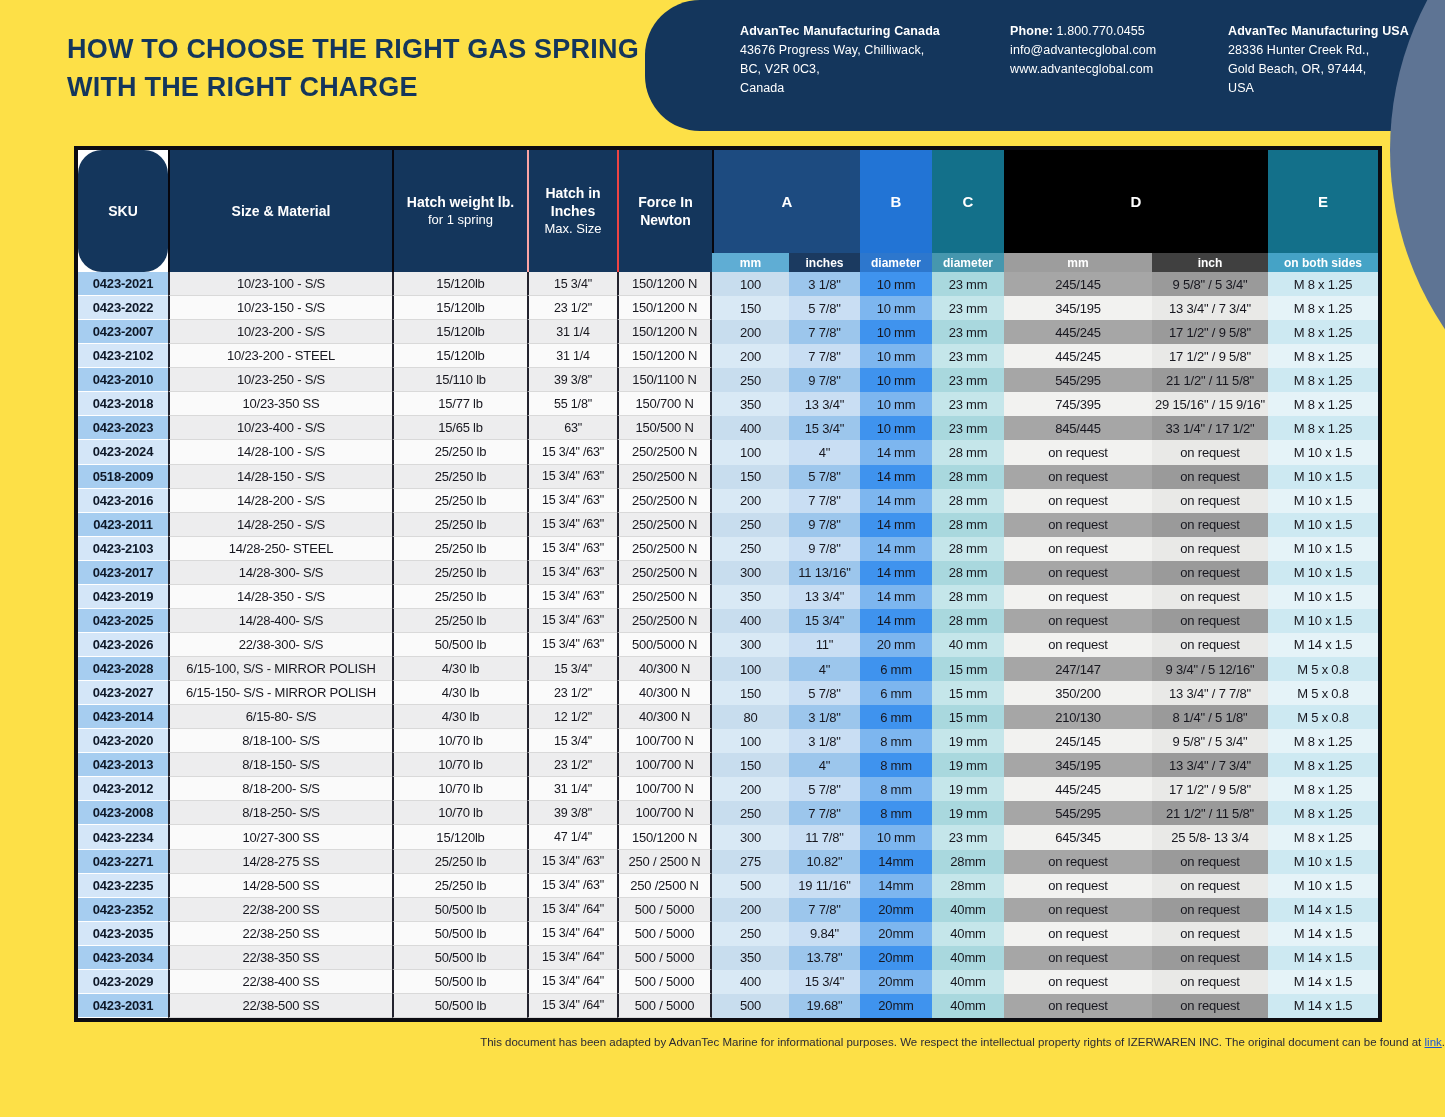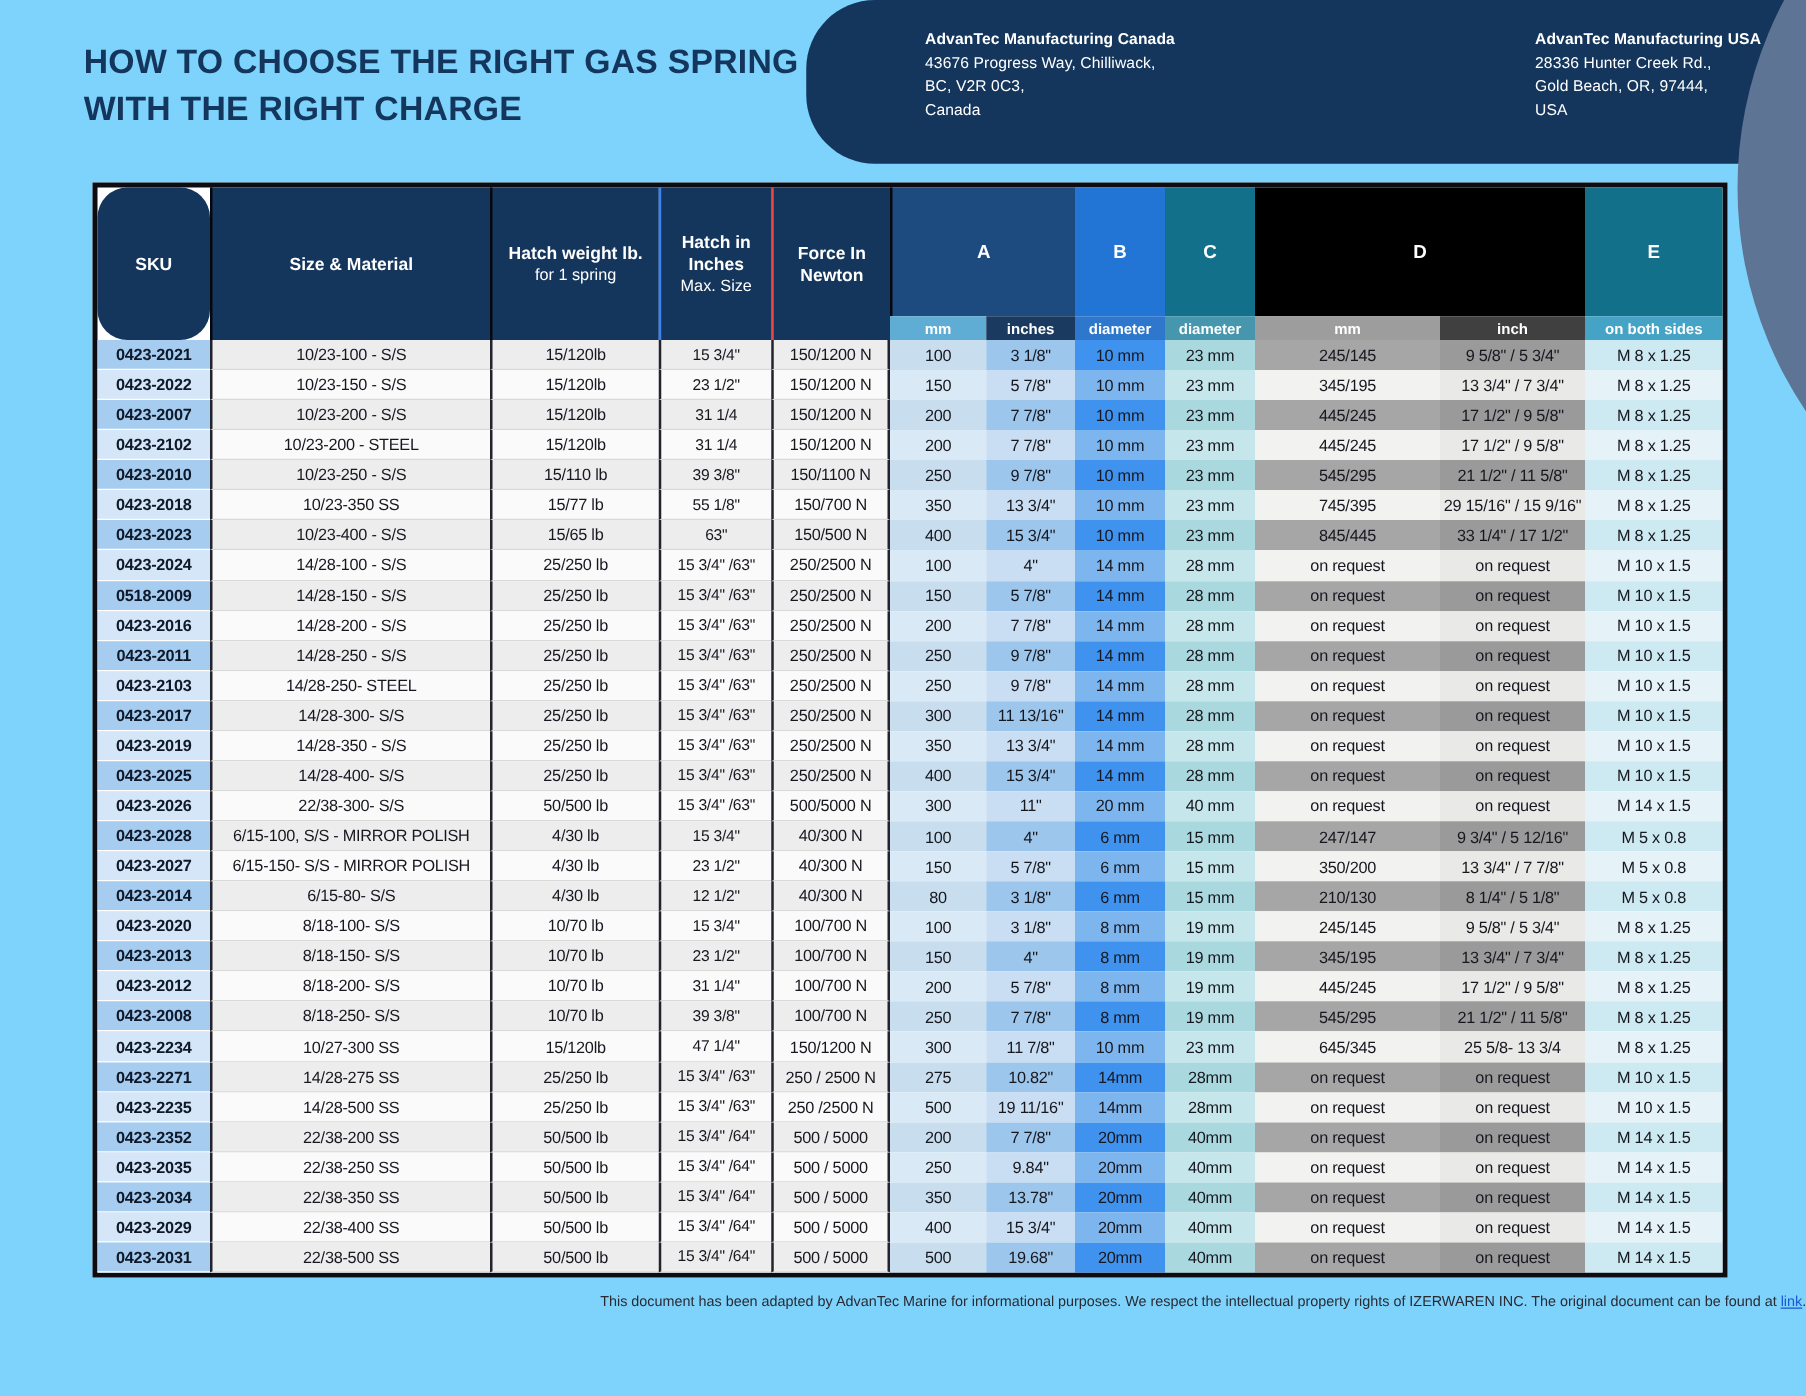--- a/index.html
+++ b/index.html
@@ -1,19 +1,19 @@
 <!DOCTYPE html>
 <html style="--navy: #14365c; --slate: #5e7494; --link: #1a56d6; --aHdr: #1d4b80; --bHdr: #2274d5; --cHdr: #13708a; --dHdr: #000000; --eHdr: #13708a; --subAmm: #5fadd4; --subAin: #1b3a60; --subB: #2d77cd; --subC: #4697ae; --subDmm: #9d9d9d; --subDin: #404040; --subE: #45a3c6; --skuOdd: #a6cdf0; --skuEven: #d4e6f8; --stdOdd: #ededee; --stdEven: #fafafa; --ammOdd: #c8ddee; --ammEven: #d9e9f5; --ainOdd: #9cc6ec; --ainEven: #c9def3; --bOdd: #3f93ee; --bEven: #7db6ef; --cOdd: #a9d8de; --cEven: #c5e6ea; --dmmOdd: #a6a6a6; --dmmEven: #f2f2f0; --dinOdd: #9a9a9a; --dinEven: #e9e9e7; --eOdd: #cde9f2; --eEven: #e5f3f8;"><head>
 <meta charset="utf-8">
 <style>
   :root{
     font-family:"Liberation Sans", sans-serif;
   }
   html,body{margin:0;padding:0;background:#ffffff;}
-  .page{position:relative;width:1445px;height:1117px;background:#7dd3fc;overflow:hidden;}
+  .page{position:relative;width:1445px;height:1117px;background:#fde047;overflow:hidden;}
 
   
   .decor-circle{position:absolute;left:1390px;top:-170px;width:640px;height:640px;border-radius:50%;background:var(--slate);z-index:3;}
 
   
   .banner{position:absolute;left:645px;top:0;width:800px;height:131px;background:var(--navy);border-radius:55px 0 0 55px;z-index:2;}
   .banner .block{position:absolute;top:22px;color:#fff;font-size:12.5px;line-height:19px;letter-spacing:0.1px;}
   .banner .block .b-title{font-weight:bold;}
   .blk-canada{left:95px;width:230px;}
   .blk-phone{left:365px;width:230px;}
@@ -28,21 +28,21 @@
     display:grid;
     grid-template-columns:90px 224px 135px 90px 95px 77px 71px 72px 72px 148px 116px 110px;
     grid-template-rows:103px 19px repeat(31, 1fr);
     background:#fff;
   }
   .hdr{display:flex;flex-direction:column;align-items:center;justify-content:center;color:#fff;font-weight:bold;font-size:14px;line-height:18px;text-align:center;}
   .hdr .sub-line{font-weight:normal;font-size:13px;}
   .h-sku{grid-area:1/1/3/2;background:var(--navy);border-radius:24px;}
   .h-size{grid-area:1/2/3/3;background:var(--navy);border-left:2px solid #06060e;}
   .h-weight{grid-area:1/3/3/4;background:var(--navy);border-left:2px solid #06060e;}
-  .h-hatch{grid-area:1/4/3/5;background:var(--navy);border-left:2px solid #3b82f6;}
+  .h-hatch{grid-area:1/4/3/5;background:var(--navy);border-left:2px solid #fca5a5;}
   .h-force{grid-area:1/5/3/6;background:var(--navy);border-left:2px solid #ef4444;text-align:right;}
   .h-a{grid-area:1/6/2/8;background:var(--aHdr);border-left:2px solid #06060e;font-size:15px;}
   .h-b{grid-area:1/8/2/9;background:var(--bHdr);font-size:15px;}
   .h-c{grid-area:1/9/2/10;background:var(--cHdr);font-size:15px;}
   .h-d{grid-area:1/10/2/12;background:var(--dHdr);font-size:15px;}
   .h-e{grid-area:1/12/2/13;background:var(--eHdr);font-size:15px;}
 
   .shdr{display:flex;align-items:center;justify-content:center;color:#fff;font-weight:bold;font-size:12px;}
   .sh-amm{grid-area:2/6/3/7;background:var(--subAmm);}
   .sh-ain{grid-area:2/7/3/8;background:var(--subAin);}
@@ -79,20 +79,25 @@
 <div class="page">
 
   <div class="decor-circle"></div>
 
   <div class="banner">
     <div class="block blk-canada">
       <div class="b-title">AdvanTec Manufacturing Canada</div>
       <div>43676 Progress Way, Chilliwack,</div>
       <div>BC, V2R 0C3,</div>
       <div>Canada</div>
+    </div>
+    <div class="block blk-phone">
+      <div><span class="b-title">Phone:</span> <span>1.800.770.0455</span></div>
+      <div>info@advantecglobal.com</div>
+      <div>www.advantecglobal.com</div>
     </div>
     <div class="block blk-usa">
       <div class="b-title">AdvanTec Manufacturing USA</div>
       <div>28336 Hunter Creek Rd.,</div>
       <div>Gold Beach, OR, 97444,</div>
       <div>USA</div>
     </div>
   </div>
 
   <div class="title">

